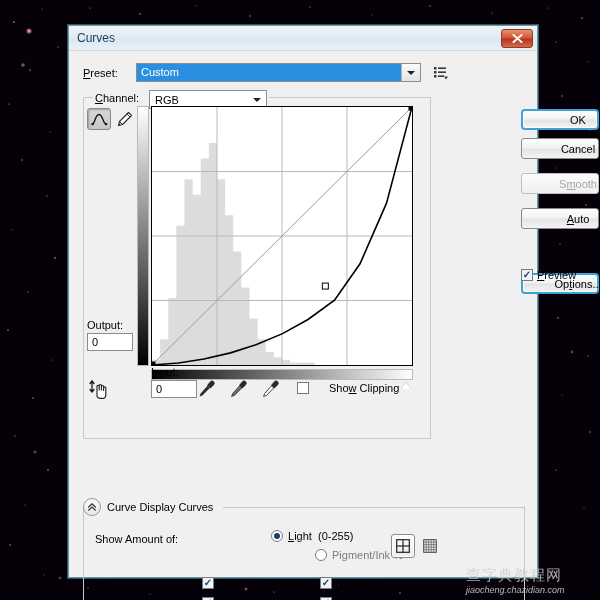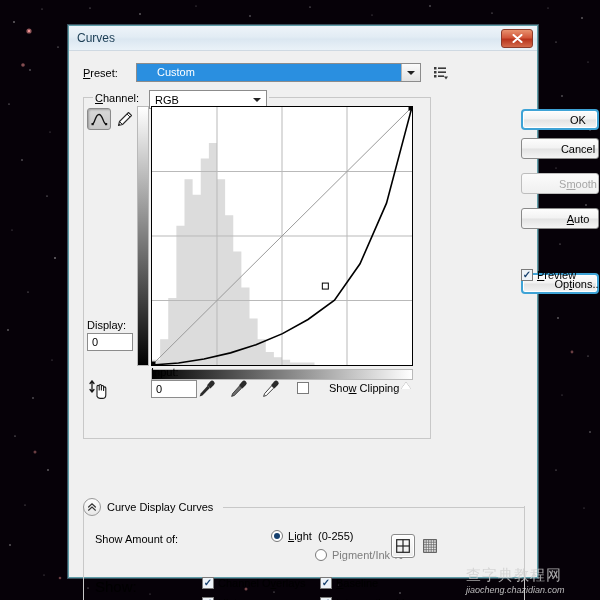--- a/index.html
+++ b/index.html
@@ -42,21 +42,21 @@
 
   
   #preset-row{position:absolute;left:14px;top:12px;width:442px;height:22px;}
   #preset-label{position:absolute;left:0;top:4px;font-size:11px;}
   #preset-combo{
     position:absolute;left:53px;top:0;width:285px;height:19px;
     border:1px solid #8c8c8c;background:#fff;box-sizing:border-box;
     display:flex;align-items:center;
   }
   #preset-value{
-    flex:1;height:17px;line-height:17px;padding-left:20px;
+    flex:1;height:17px;line-height:17px;padding-left:4px;
     background:#2a8fe0;color:#fff;font-size:11px;
   }
   #preset-arrow{
     width:18px;height:17px;
     background:linear-gradient(to bottom,#fbfbfb,#e3e3e3);
     border-left:1px solid #b5b5b5;
     display:flex;align-items:center;justify-content:center;
   }
   .caret-down{width:0;height:0;border-left:4px solid transparent;border-right:4px solid transparent;border-top:4px solid #222;}
   #preset-menu-icon{position:absolute;left:350px;top:2px;width:16px;height:15px;}
@@ -361,21 +361,21 @@
               <rect x="257.00" y="-3.00" width="6" height="6" fill="#000" stroke="#000" stroke-width="1"></rect>
             </g>
         </svg>
       </div>
 
       <div id="hgrad"></div>
       <div id="black-marker"></div>
       <div id="white-marker"></div>
     </div>
 
-    <span id="output-label">Display:</span>
+    <span id="output-label">Output:</span>
     <div id="output-field">0</div>
     <span id="input-label">Input:</span>
     <div id="input-field">0</div>
 
     <div id="hand-tool">
       <svg width="22" height="22" viewBox="0 0 22 22">
         <path d="M4 3 L4 14 M4 3 L2 5.5 M4 3 L6 5.5 M4 14 L2 11.5 M4 14 L6 11.5" stroke="#1a1a1a" stroke-width="1.3" fill="none" stroke-linecap="round"></path>
         <path d="M9 16.5 L9 8.5 a1.1 1.1 0 0 1 2.2 0 L11.2 12 L11.2 7.6 a1.1 1.1 0 0 1 2.2 0 L13.4 12 L13.4 8.6 a1.1 1.1 0 0 1 2.2 0 L15.6 12.4 L15.6 10 a1.1 1.1 0 0 1 2.2 0 L17.8 17 a3.4 3.4 0 0 1 -3.4 3.4 L12 20.4 a3.4 3.4 0 0 1 -3 -2.2 Z" fill="#ffffff" stroke="#1a1a1a" stroke-width="1.1" stroke-linejoin="round"></path>
       </svg>
     </div>

